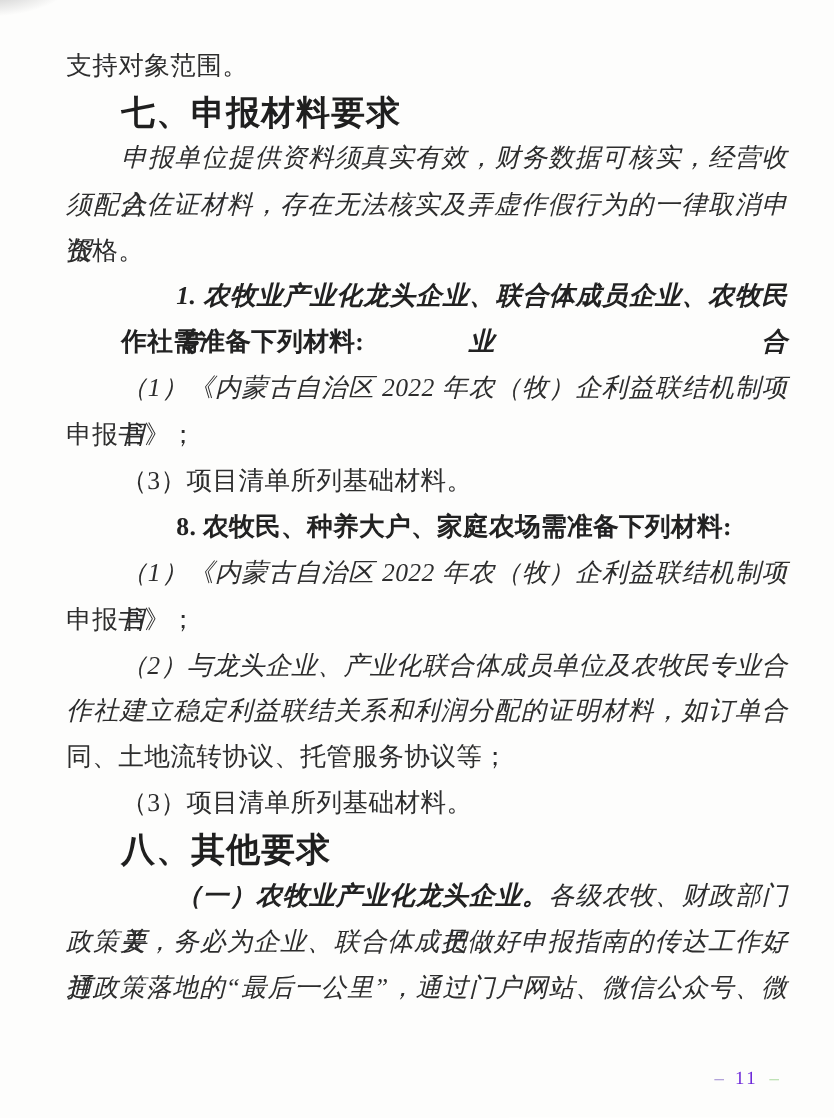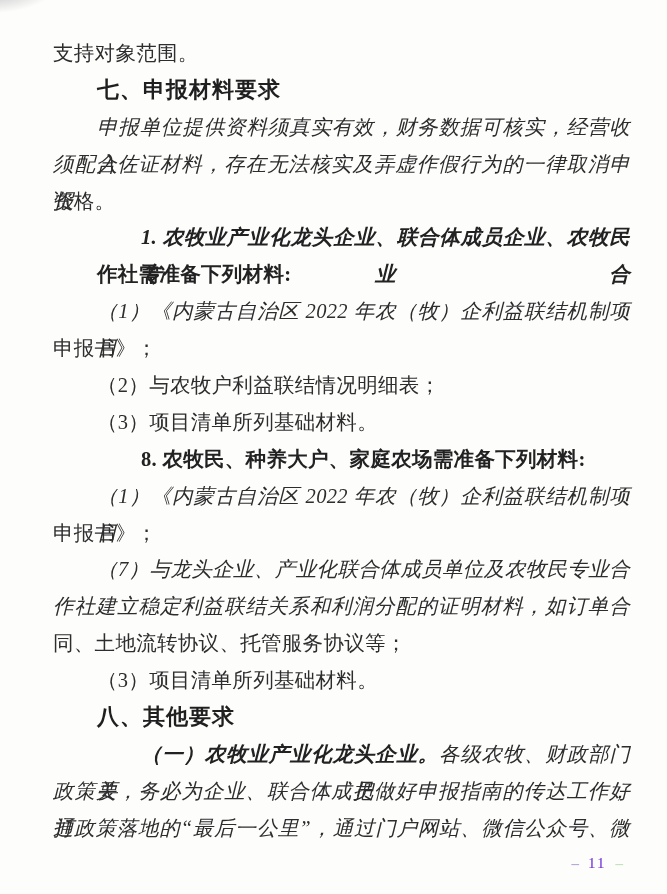--- a/index.html
+++ b/index.html
@@ -28,21 +28,21 @@
     white-space:normal;
     text-align:justify;
     text-align-last:justify;
     font-style:italic;
     -moz-text-align-last:justify;
   }
   .ind{padding-left:44px;}
   .b{font-weight:bold;color:#222222;margin-left:44px;}
   .h{
     font-family:"Liberation Sans","DejaVu Sans",sans-serif;
-    font-weight:bold;font-size:22px;color:#1f1f1f;letter-spacing:1px;
+    font-weight:bold;font-size:27px;color:#1f1f1f;letter-spacing:1px;
   }
   .pageno{
     position:absolute;top:853px;right:44px;
     font-size:15px;line-height:20px;color:#2b2b33;
     letter-spacing:0;
   }
   .pageno .dash-l{color:#b3a3da;margin-right:9px;font-weight:bold;}
   .pageno .dash-r{color:#bfe2b6;margin-left:9px;font-weight:bold;}
   .pageno .num{color:#6d28d9;letter-spacing:2px;}
 </style>
@@ -55,26 +55,25 @@
   <div class="content">
     <div class="ln">支持对象范围。</div>
     <div class="ln h ind">七、申报材料要求</div>
     <div class="ln ind j">申报单位提供资料须真实有效，财务数据可核实，经营收入</div>
     <div class="ln j">须配合佐证材料，存在无法核实及弄虚作假行为的一律取消申报</div>
     <div class="ln">资格。</div>
     <div class="ln b ind j">1. 农牧业产业化龙头企业、联合体成员企业、农牧民专业合</div>
     <div class="ln b">作社需准备下列材料:</div>
     <div class="ln ind j">（1）《内蒙古自治区 2022 年农（牧）企利益联结机制项目</div>
     <div class="ln">申报书》；</div>
-    <div class="ln ind">（2）与农牧户利益联结情况明细表；</div>
     <div class="ln ind">（3）项目清单所列基础材料。</div>
     <div class="ln b ind">8. 农牧民、种养大户、家庭农场需准备下列材料:</div>
     <div class="ln ind j">（1）《内蒙古自治区 2022 年农（牧）企利益联结机制项目</div>
     <div class="ln">申报书》；</div>
-    <div class="ln ind j">（7）与龙头企业、产业化联合体成员单位及农牧民专业合</div>
+    <div class="ln ind j">（2）与龙头企业、产业化联合体成员单位及农牧民专业合</div>
     <div class="ln j">作社建立稳定利益联结关系和利润分配的证明材料，如订单合</div>
     <div class="ln">同、土地流转协议、托管服务协议等；</div>
     <div class="ln ind">（3）项目清单所列基础材料。</div>
     <div class="ln h ind">八、其他要求</div>
     <div class="ln ind j"><span class="b">（一）农牧业产业化龙头企业。</span><span>各级农牧、财政部门要把好</span></div>
     <div class="ln j">政策关，务必为企业、联合体成员做好申报指南的传达工作，打</div>
     <div class="ln j">通政策落地的“最后一公里”，通过门户网站、微信公众号、微</div>
   </div>
 
   <div class="pageno"><span class="dash-l">–</span><span class="num">11</span><span class="dash-r">–</span></div>

